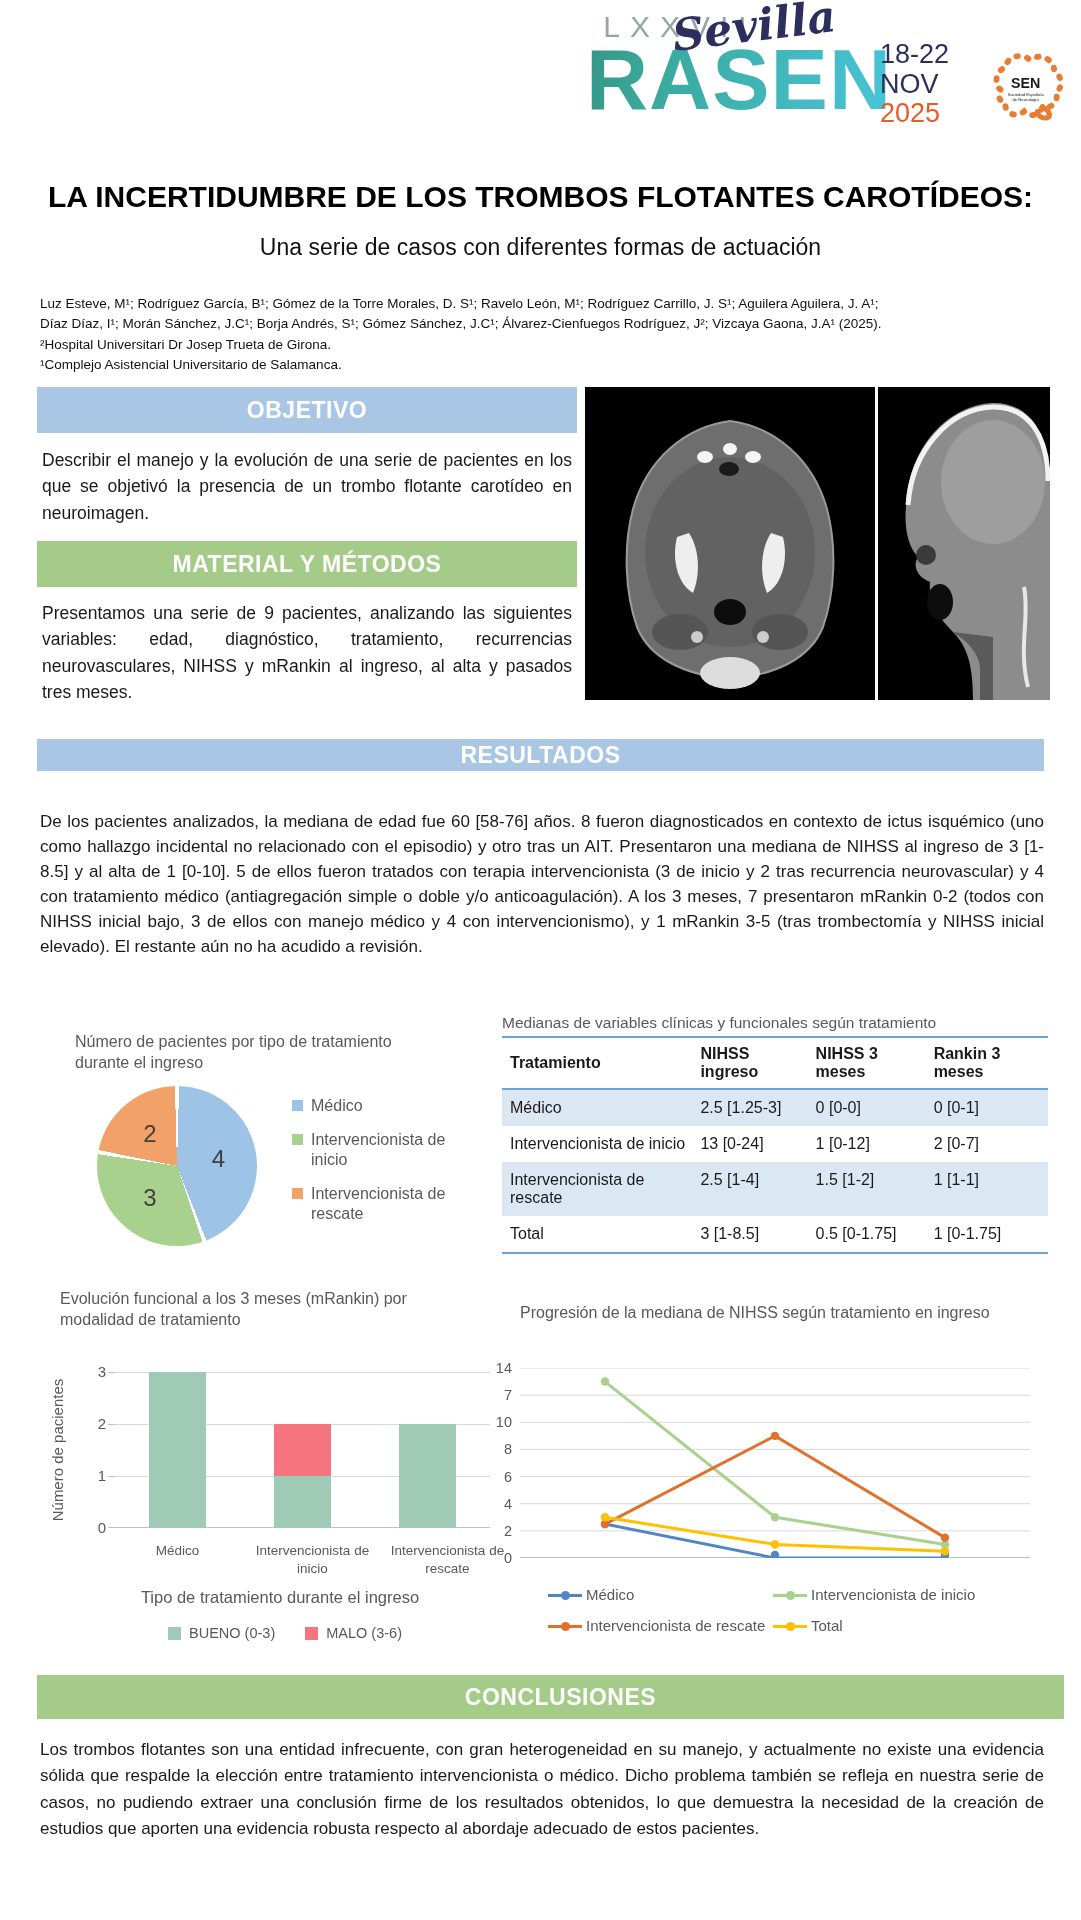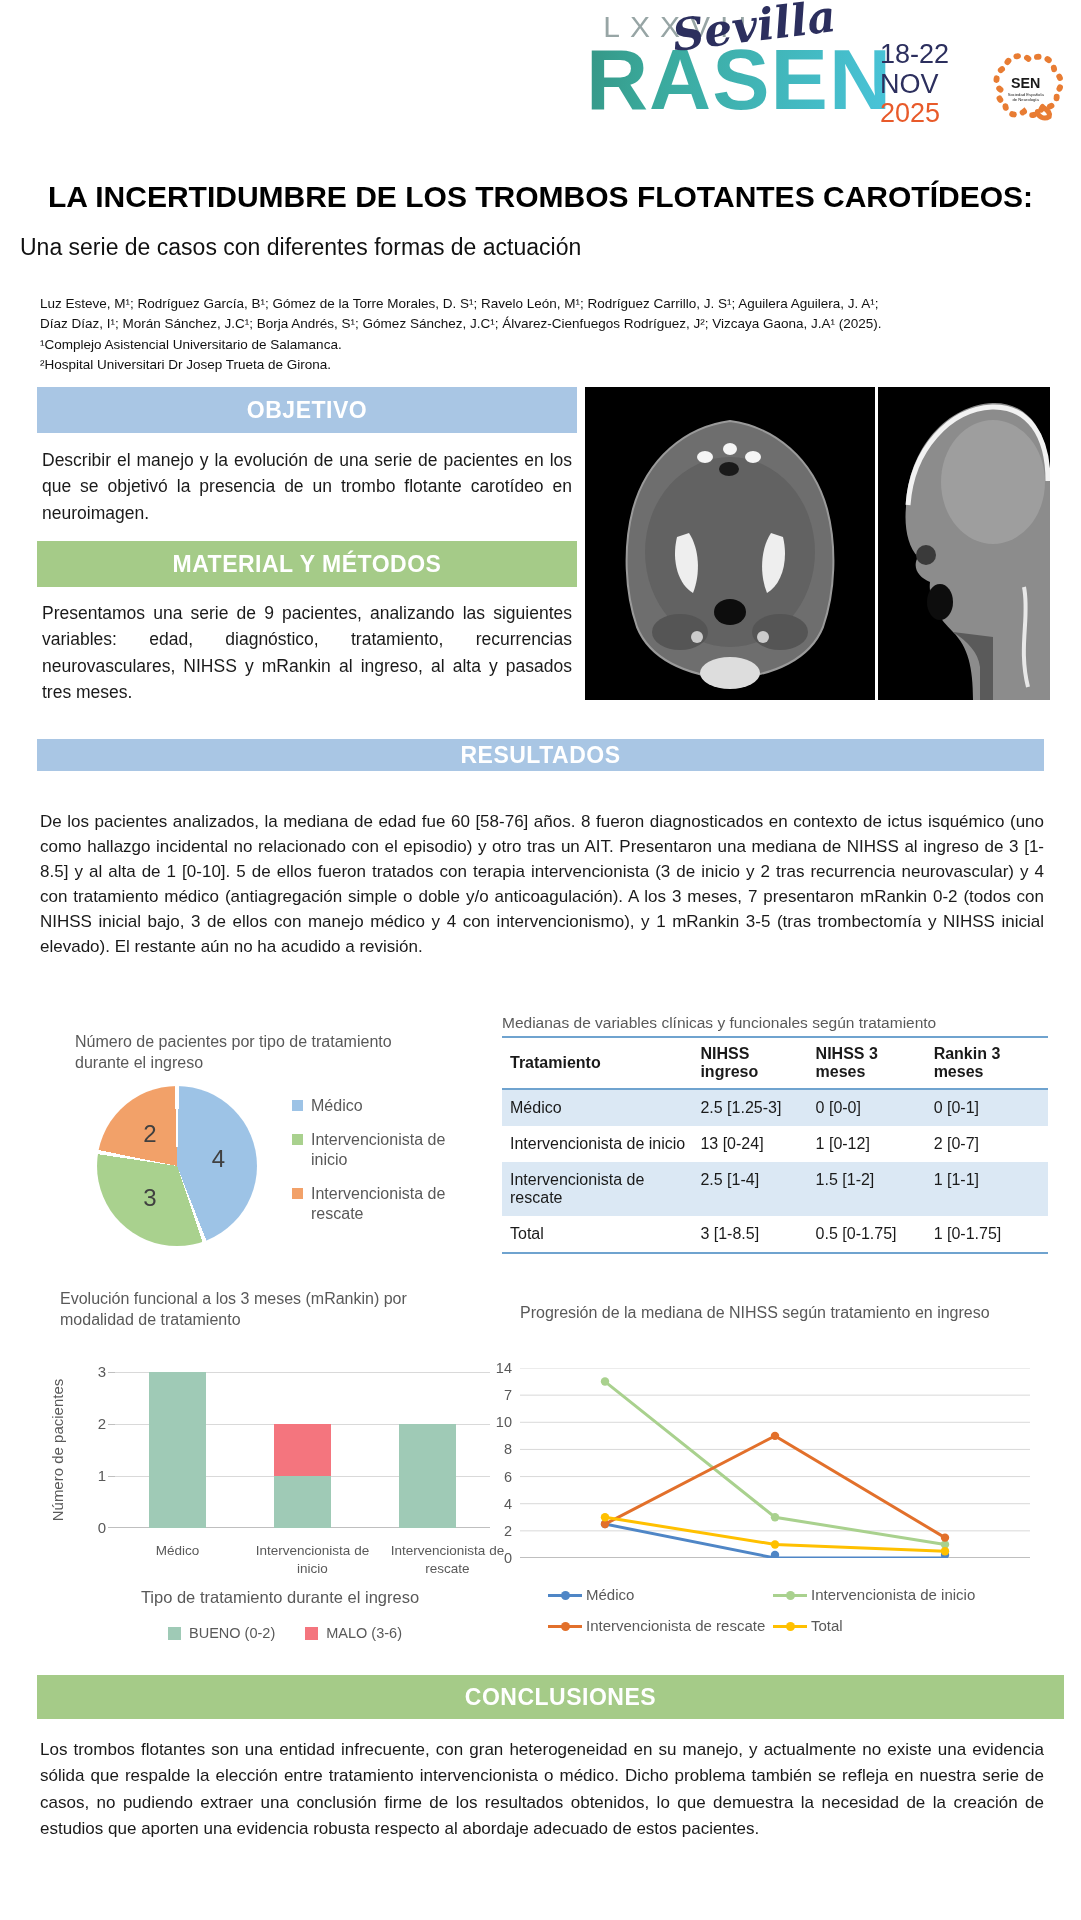--- a/index.html
+++ b/index.html
@@ -19,21 +19,21 @@
   .sevilla { position:absolute; left:192px; top:-6px; font-family:"DejaVu Serif", serif;
     font-style:italic; font-weight:700; font-size:44px; color:#2c2f5e;
     transform:rotate(-7deg); z-index:3; }
   .dates-block { position:absolute; left:420px; top:34px; width:95px;
     font-size:27px; line-height:1.1; color:#2c2f5e; font-weight:500; }
   .dates-block .year { color:#e85a2a; }
   .sen-logo { position:absolute; left:522px; top:40px; width:84px; height:84px; }
   
   .title { position:absolute; left:20px; top:180px; width:1041px; text-align:center;
     font-size:30px; font-weight:700; color:#000; margin:0; }
-  .subtitle { position:absolute; left:20px; top:234px; width:1041px; 
+  .subtitle { position:absolute; left:20px; top:234px; width:1041px; text-align:center;
     font-size:23px; font-weight:400; color:#111; }
   .authors { position:absolute; left:40px; top:294px; width:1004px;
     font-size:13.5px; line-height:1.5; color:#111; }
   
   .bar { position:absolute; height:46px; display:flex; align-items:center; justify-content:center;
     color:#ffffff; font-weight:700; font-size:23px; letter-spacing:0.5px; }
   .bar.blue { background:#a9c6e4; }
   .bar.green { background:#a5cb88; }
   .objetivo-bar   { left:37px; top:387px; width:540px; }
   .metodos-bar    { left:37px; top:541px; width:540px; }
@@ -123,22 +123,22 @@
       </svg>
     </div>
   </div>
 
   <h1 class="title">LA INCERTIDUMBRE DE LOS TROMBOS FLOTANTES CAROTÍDEOS:</h1>
   <div class="subtitle">Una serie de casos con diferentes formas de actuación</div>
 
   <div class="authors">
     <div>Luz Esteve, M¹; Rodríguez García, B¹;  Gómez de la Torre Morales, D. S¹; Ravelo León, M¹; Rodríguez Carrillo, J. S¹; Aguilera Aguilera, J. A¹;</div>
     <div>Díaz Díaz, I¹; Morán Sánchez, J.C¹; Borja Andrés, S¹; Gómez Sánchez, J.C¹; Álvarez-Cienfuegos Rodríguez, J²; Vizcaya Gaona, J.A¹ (2025).</div>
+    <div>²Hospital Universitari Dr Josep Trueta de Girona.</div>
     <div>¹Complejo Asistencial Universitario de Salamanca.</div>
-    <div>²Hospital Universitari Dr Josep Trueta de Girona.</div>
   </div>
 
   <div class="bar blue objetivo-bar">OBJETIVO</div>
   <div class="para objetivo-text">Describir el manejo y la evolución de una serie de pacientes en los que se objetivó la presencia de un trombo flotante carotídeo en neuroimagen.</div>
 
   <div class="bar green metodos-bar">MATERIAL Y MÉTODOS</div>
   <div class="para metodos-text">Presentamos una serie de 9 pacientes, analizando las siguientes variables: edad, diagnóstico, tratamiento, recurrencias neurovasculares, NIHSS y mRankin al ingreso, al alta y pasados tres meses.</div>
 
   <div class="ct">
     <svg class="axial" viewBox="0 0 290 313">
@@ -264,21 +264,21 @@
     </div>
   <div class="bar-xlabels" id="bar-xlabels">
       <div>Médico</div>
       <div>Intervencionista de inicio</div>
       <div>Intervencionista de rescate</div>
     </div>
   <div class="bar-xaxis-title">Tipo de tratamiento durante el ingreso</div>
   <div class="bar-legend" id="bar-legend">
       <div class="legend-item">
         <span class="legend-swatch" style="background: rgb(159, 202, 182);"></span>
-        <span>BUENO (0-2)</span>
+        <span>BUENO (0-3)</span>
       </div>
       <div class="legend-item">
         <span class="legend-swatch" style="background: rgb(244, 117, 126);"></span>
         <span>MALO (3-6)</span>
       </div>
     </div>
 
   <div class="chart-title linechart-title">Progresión de la mediana de NIHSS según tratamiento en ingreso</div>
   <div id="line-yticks">
       <div class="line-ytick" style="top: 1550px;">0</div>

